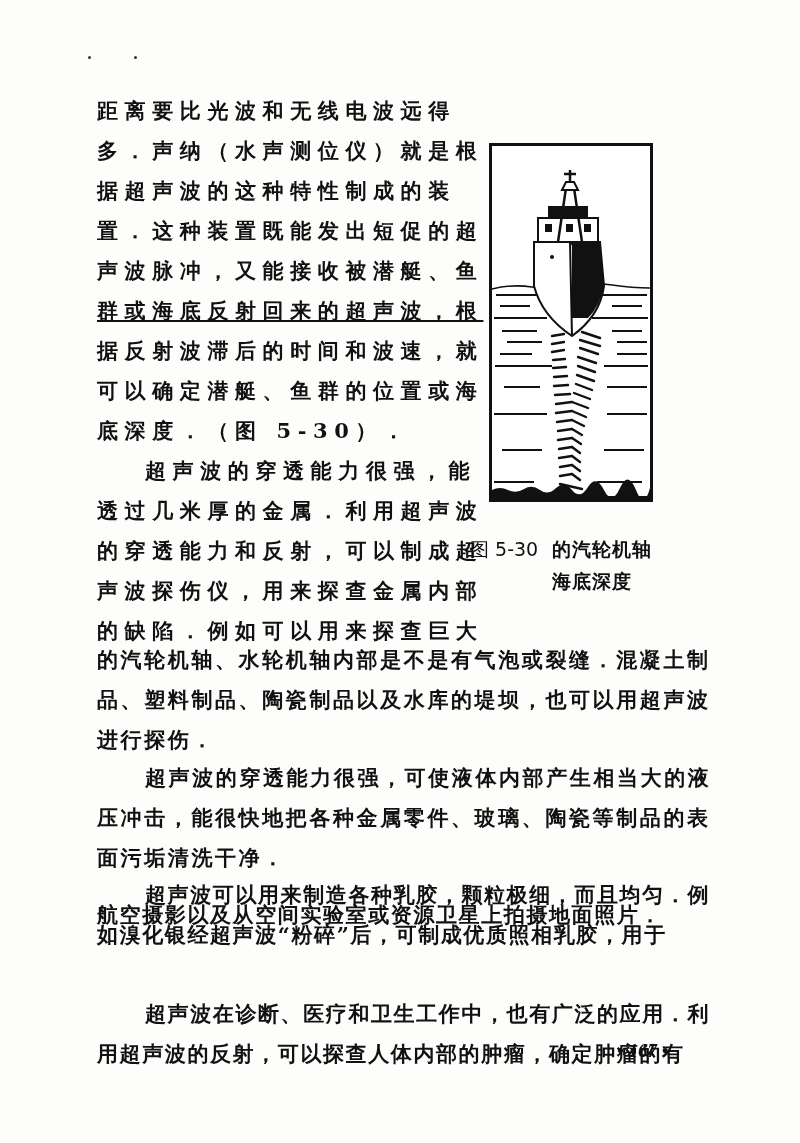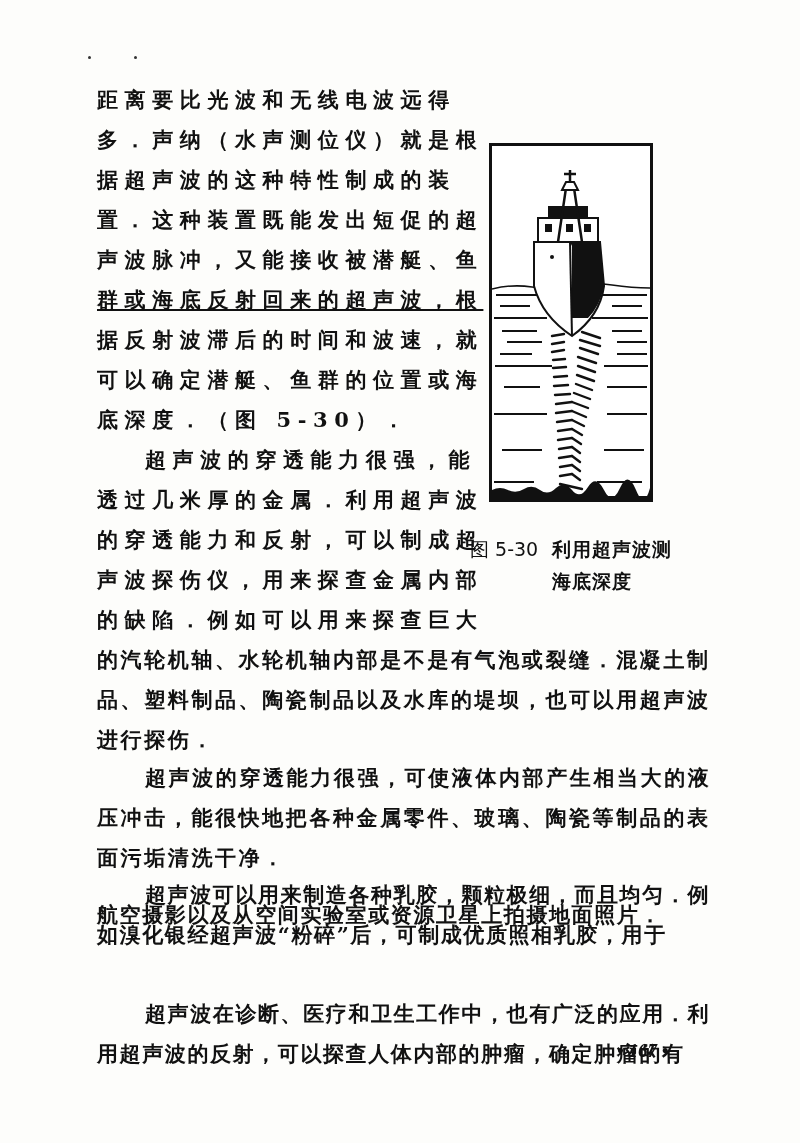--- a/index.html
+++ b/index.html
@@ -14,21 +14,21 @@
   .speck { position: absolute; width: 3px; height: 3px; background: #333; border-radius: 50%; }
   .line {
     position: absolute;
     left: 97px;
     font-size: 21px;
     line-height: 24px;
     white-space: nowrap;
     font-weight: bold;
     letter-spacing: 6.2px;
   }
-  .narrow { letter-spacing: 6.6px; }
+  .narrow { letter-spacing: 6.6px; margin-top: 11px; }
   .wide { letter-spacing: 2.6px; }
   .wide2 { letter-spacing: 1.6px; }
   .figure {
     position: absolute;
     left: 489px; top: 143px;
     width: 164px; height: 359px;
     box-sizing: border-box;
     border: 3px solid #111;
     border-bottom-width: 6px;
     background: #fff;
@@ -178,16 +178,16 @@
       <line x1="68" y1="330" x2="80" y2="328"></line>
         <line x1="80" y1="328" x2="88" y2="334"></line>
       <line x1="68" y1="338" x2="90" y2="343"></line>
     </g>
 
     <path d="M0 344 Q8 340 16 344 T32 343 T48 344 T64 342 T80 344 T96 341 T112 344 T128 342 T144 344 T158 342 L158 350 L0 350 Z" fill="#111"></path>
   </svg>
 </div>
 
 <div class="caption caption-num">图 5-30</div>
-<div class="caption caption-l1">利用超声波测</div>
+<div class="caption caption-l1">的汽轮机轴</div>
 <div class="caption caption-l2">海底深度</div>
 
 <div class="page-number">• 167 •</div>
 
 </body></html>

